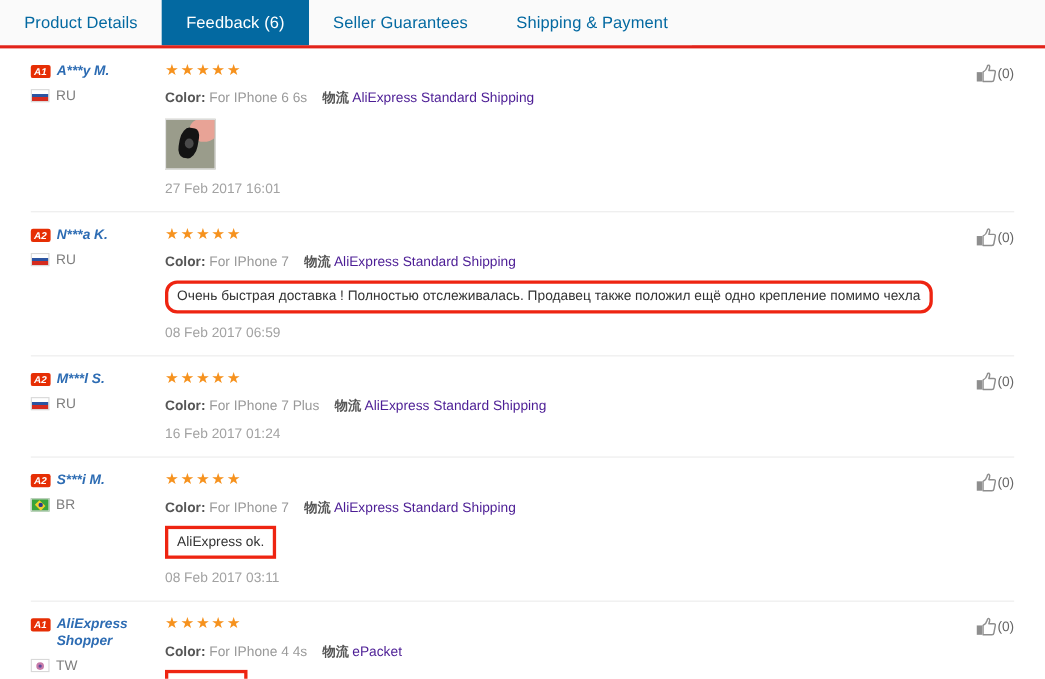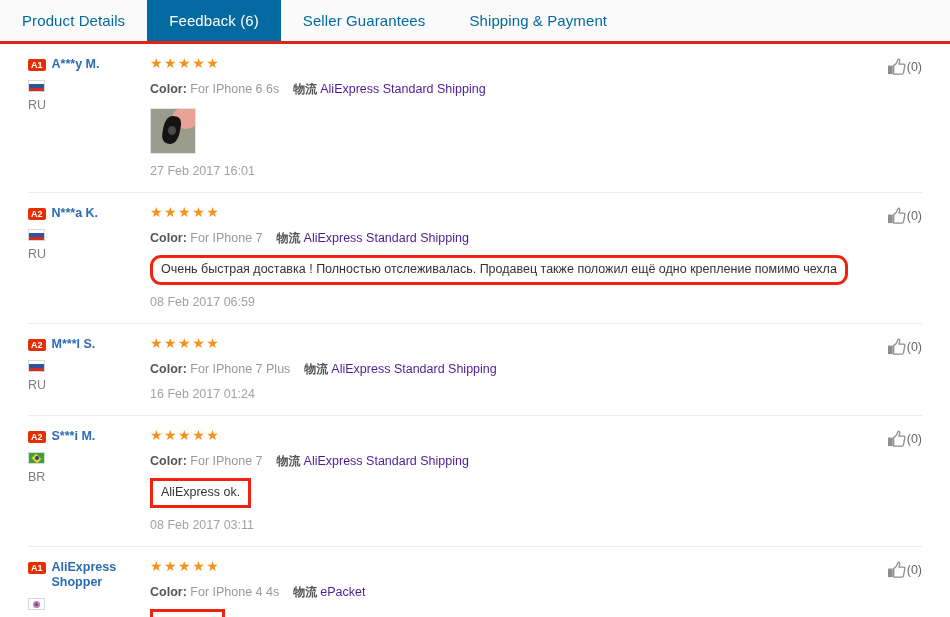--- a/index.html
+++ b/index.html
@@ -64,20 +64,21 @@
   .buyer {
     width: 122px;
     flex: 0 0 122px;
     padding-top: 1px;
     box-sizing: border-box;
   }
   .buyer-line1 {
     display: flex;
     align-items: flex-start;
     gap: 6px;
+    font-style: italic;
   }
   .level-badge {
     display: inline-block;
     background: #e62e04;
     color: #ffffff;
     font-size: 9px;
     font-weight: bold;
     line-height: 12px;
     height: 12px;
     padding: 0 3px;
@@ -88,23 +89,23 @@
   .buyer-name {
     color: #2d6cb3;
     font-size: 12.5px;
     font-weight: bold;
     line-height: 15px;
     cursor: pointer;
     word-break: break-word;
   }
   .buyer-line2 {
     display: flex;
+    align-items: center;
     gap: 6px;
     margin-top: 8px;
-    flex-direction: column;
   }
   .flag {
     width: 17px;
     height: 12px;
     border: 1px solid #d8d8d8;
     box-sizing: border-box;
     flex: 0 0 auto;
     position: relative;
     overflow: hidden;
     background: #fff;

